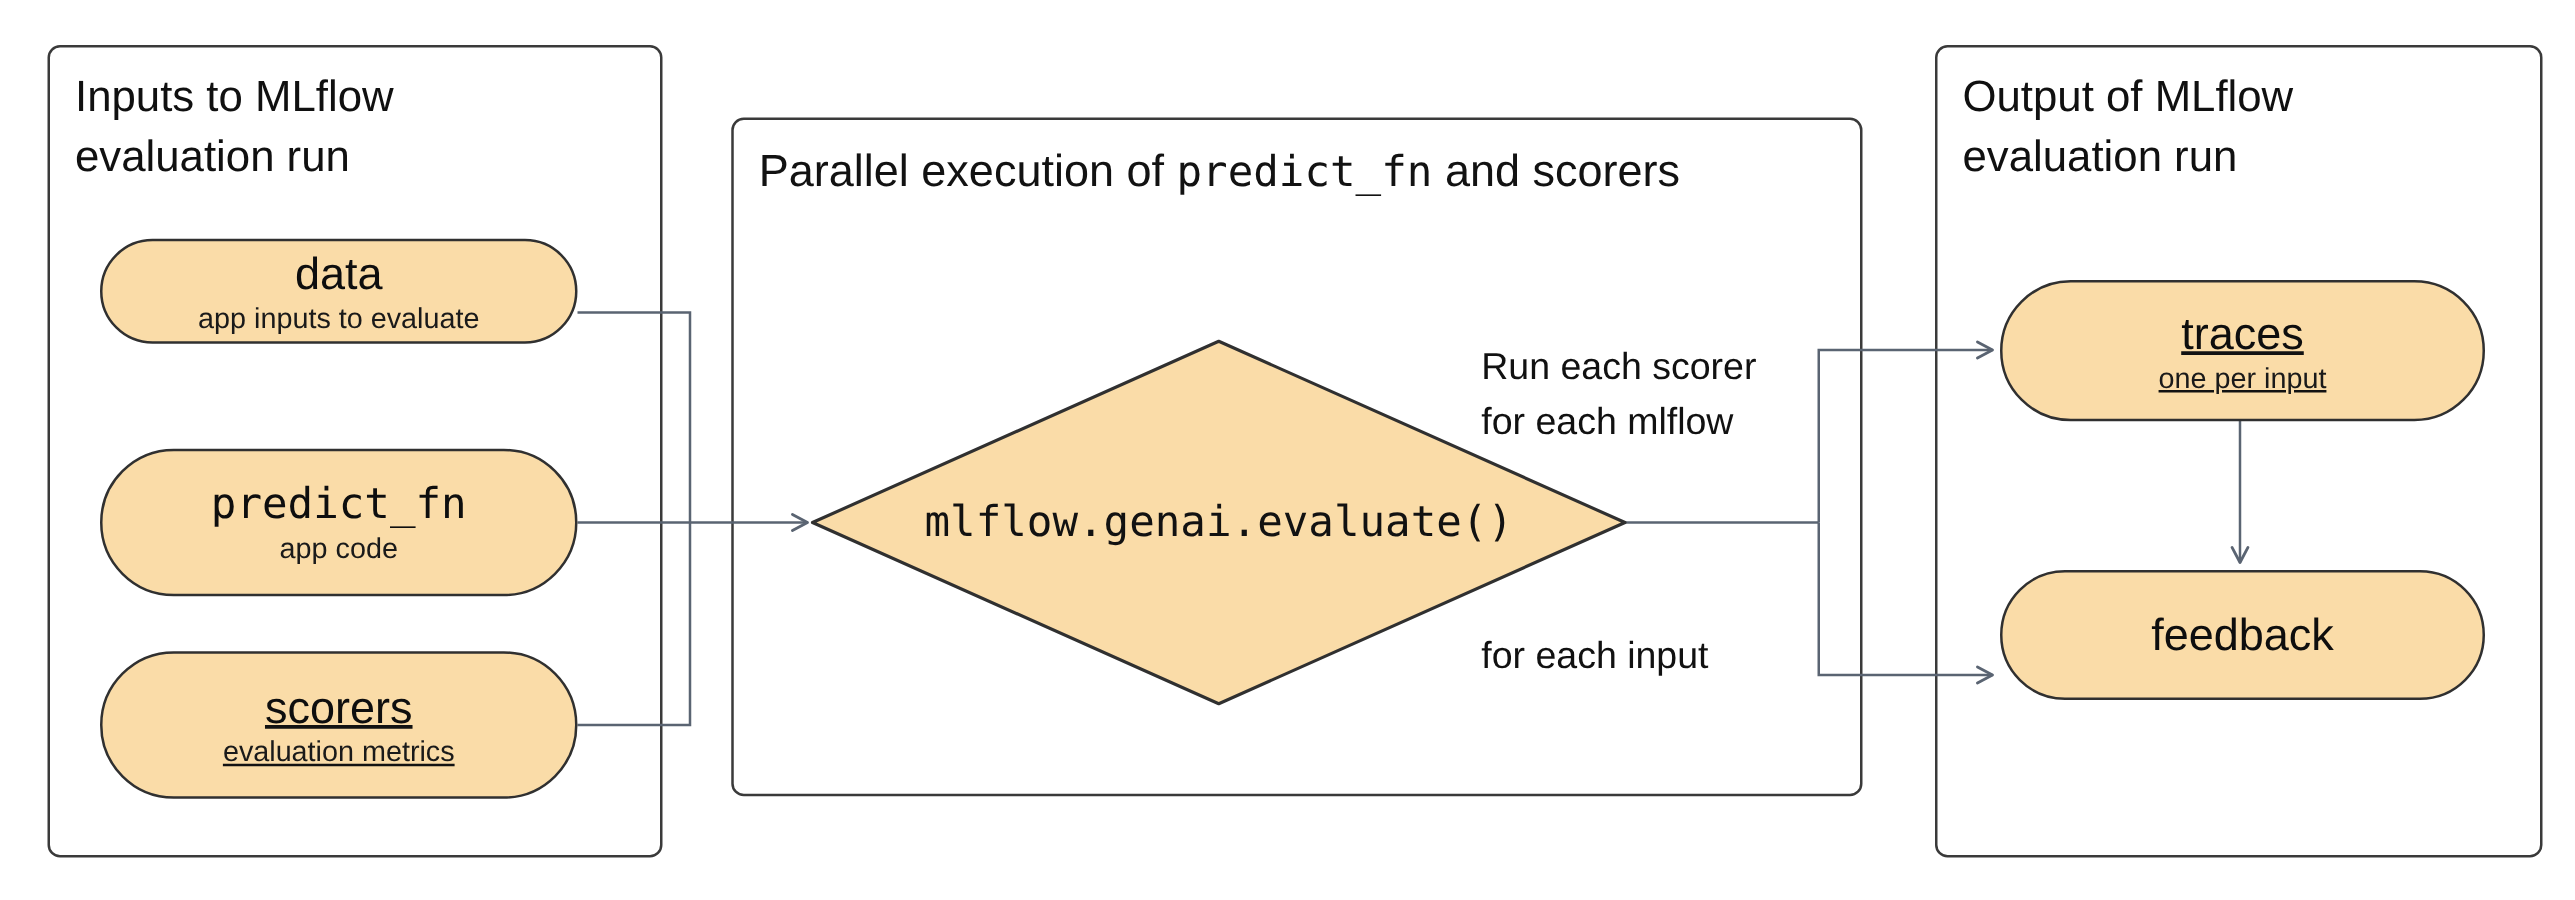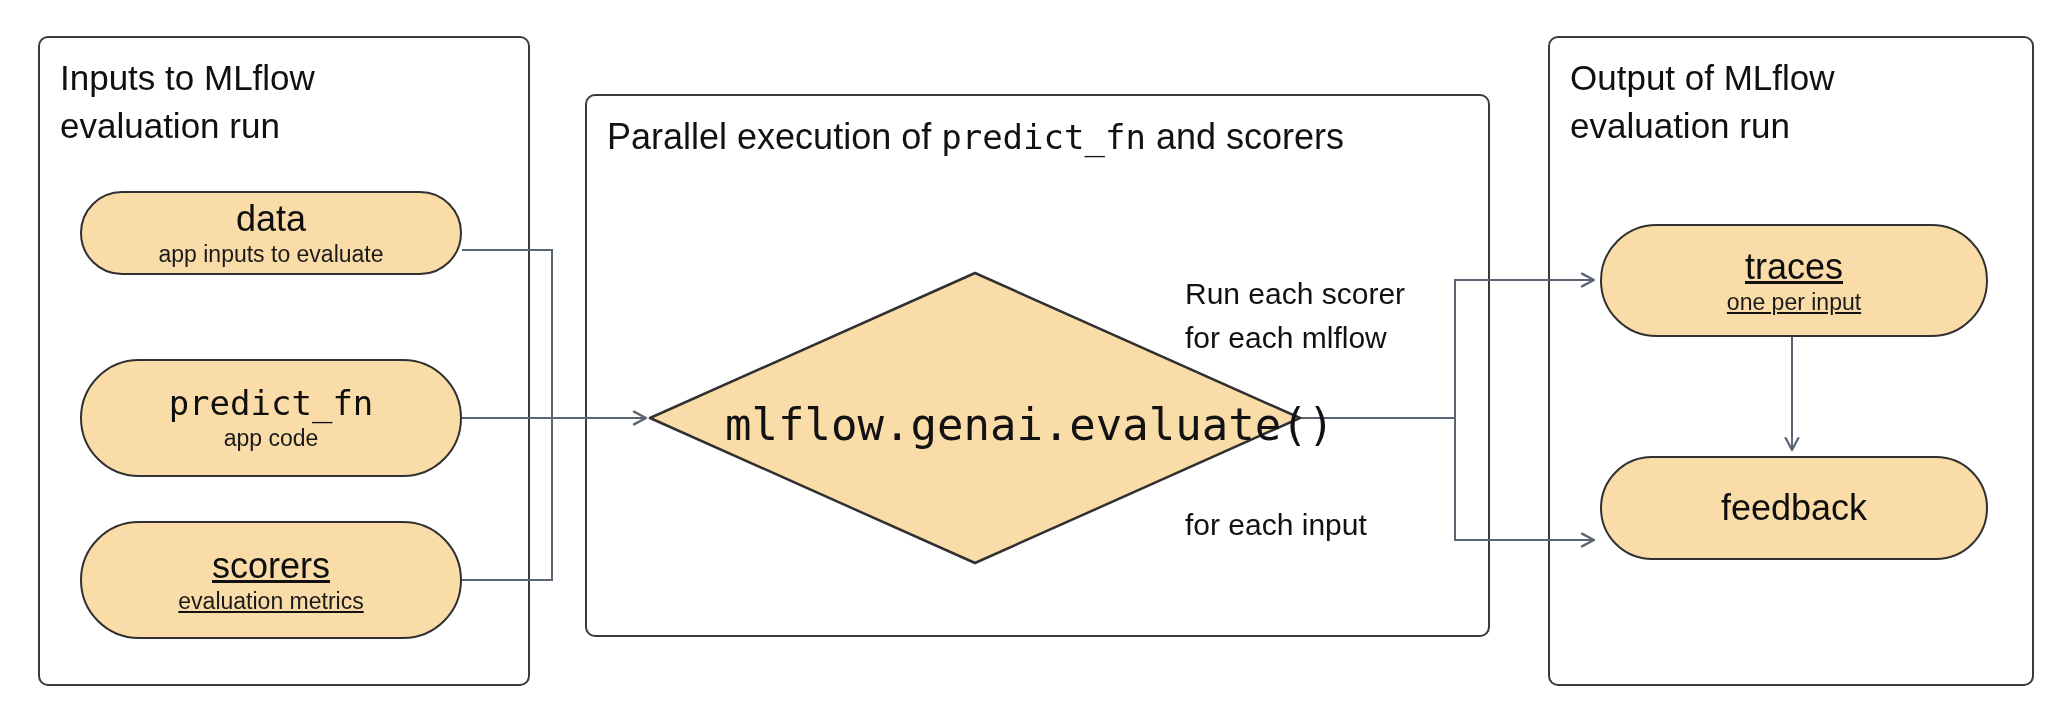--- a/index.html
+++ b/index.html
@@ -57,21 +57,21 @@
   .pill-data      { left: 80px;   top: 191px; width: 382px; height: 84px; }
   .pill-predict   { left: 80px;   top: 359px; width: 382px; height: 118px; }
   .pill-scorers   { left: 80px;   top: 521px; width: 382px; height: 118px; text-decoration: underline; }
   .pill-traces    { left: 1600px; top: 224px; width: 388px; height: 113px; text-decoration: underline; }
   .pill-feedback  { left: 1600px; top: 456px; width: 388px; height: 104px; }
 
   .diamond-label {
     position: absolute;
     left: 725px; top: 396px; width: 500px;
     text-align: center;
-    font-size: 44px; line-height: 1.3;
+    font-size: 34px; line-height: 1.3;
     z-index: 3;
   }
 
   .edge-label {
     position: absolute;
     font-size: 30px; line-height: 1.45;
     z-index: 3;
     color: #111111;
   }
   .edge-label-top    { left: 1185px; top: 272px; }

